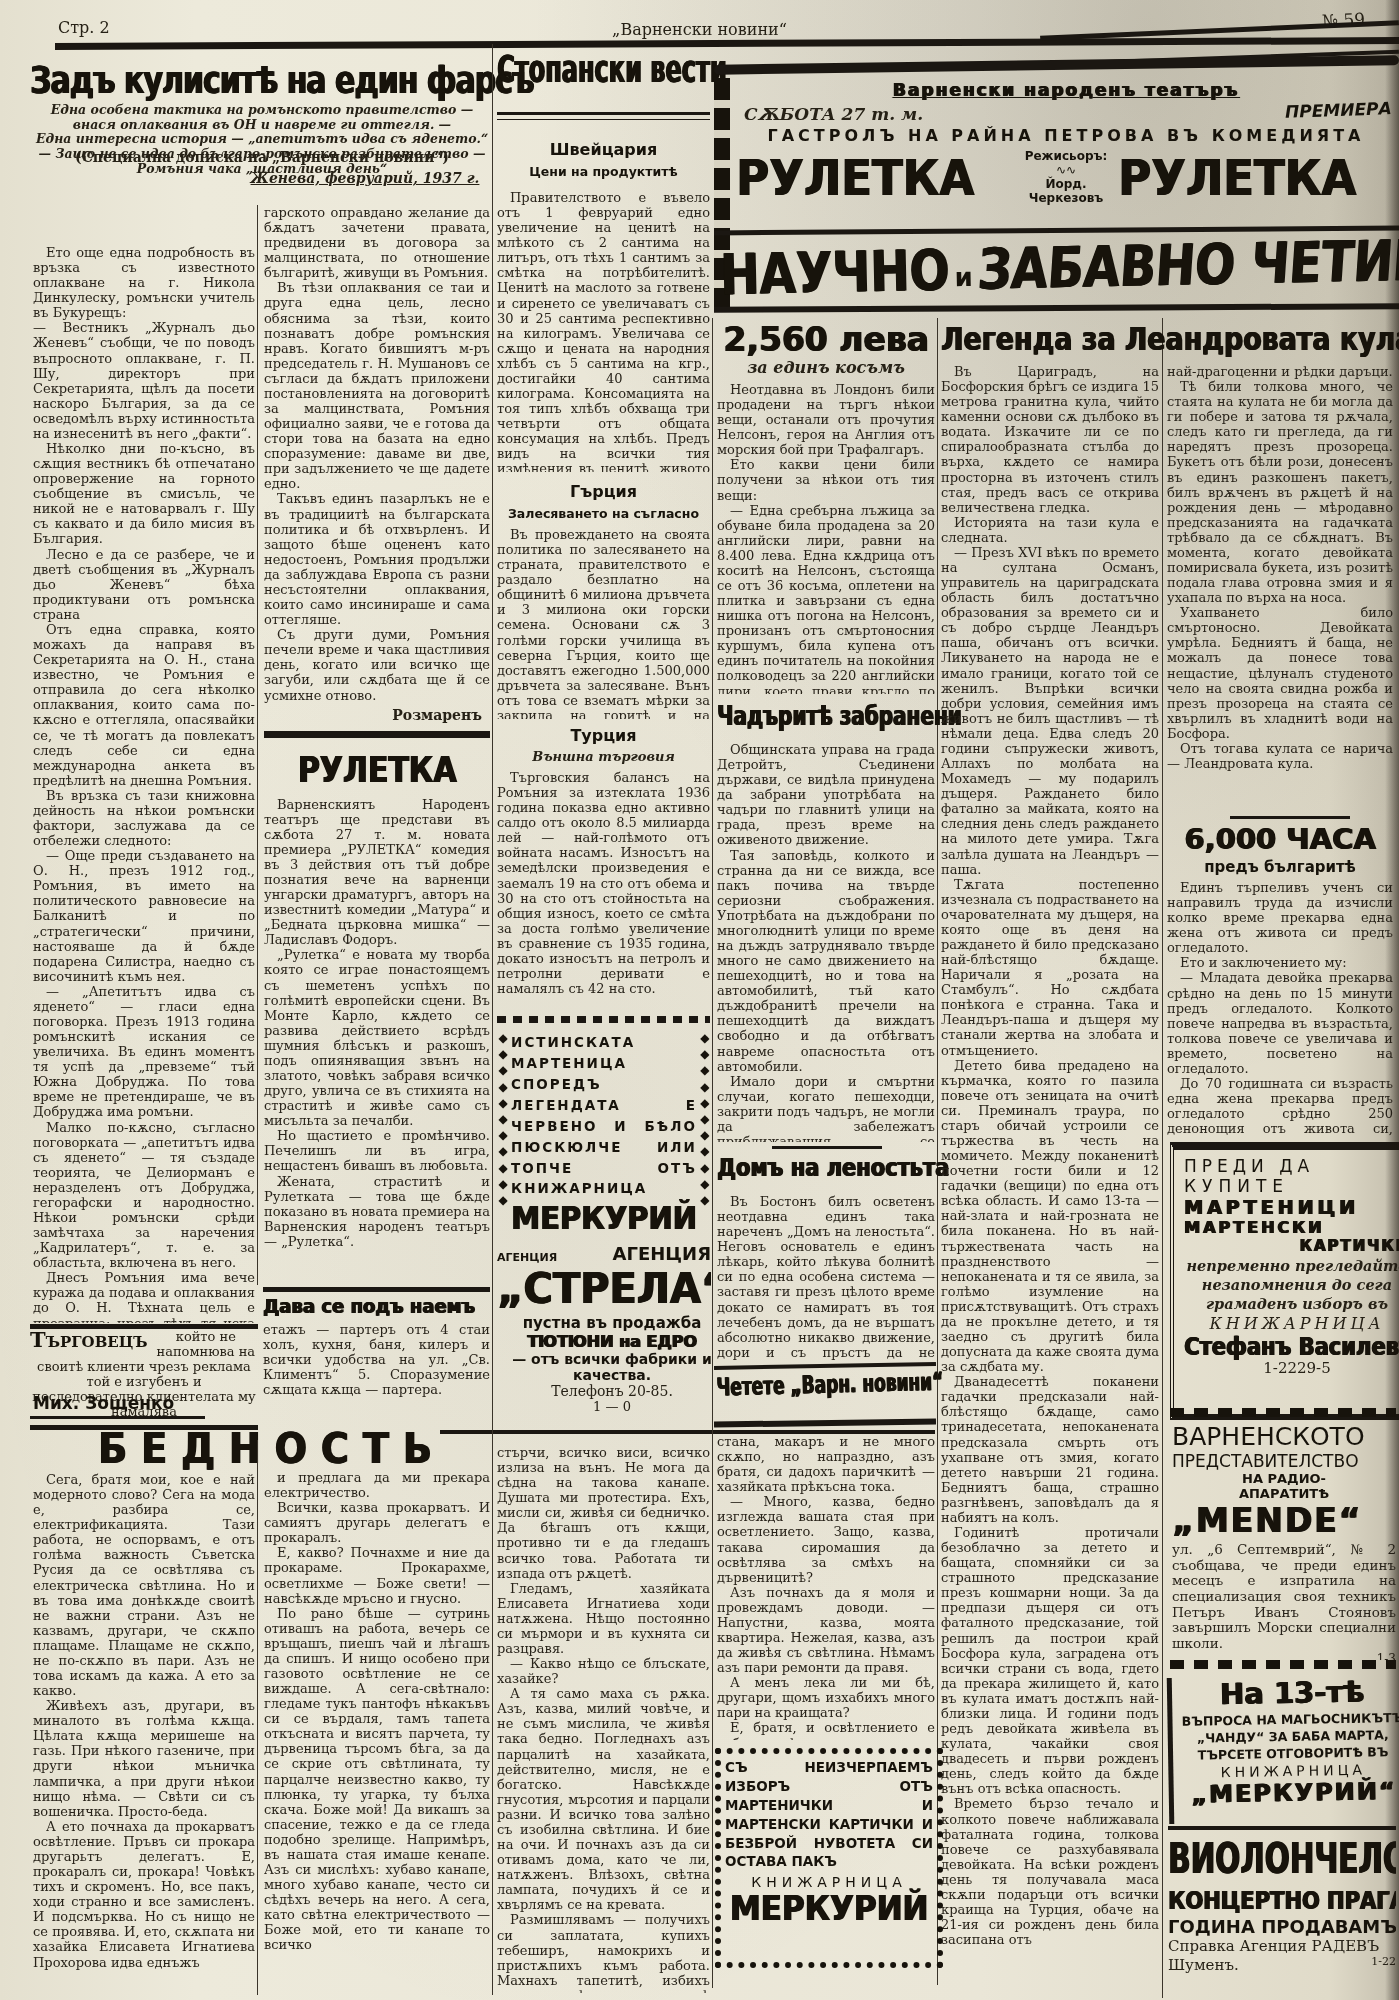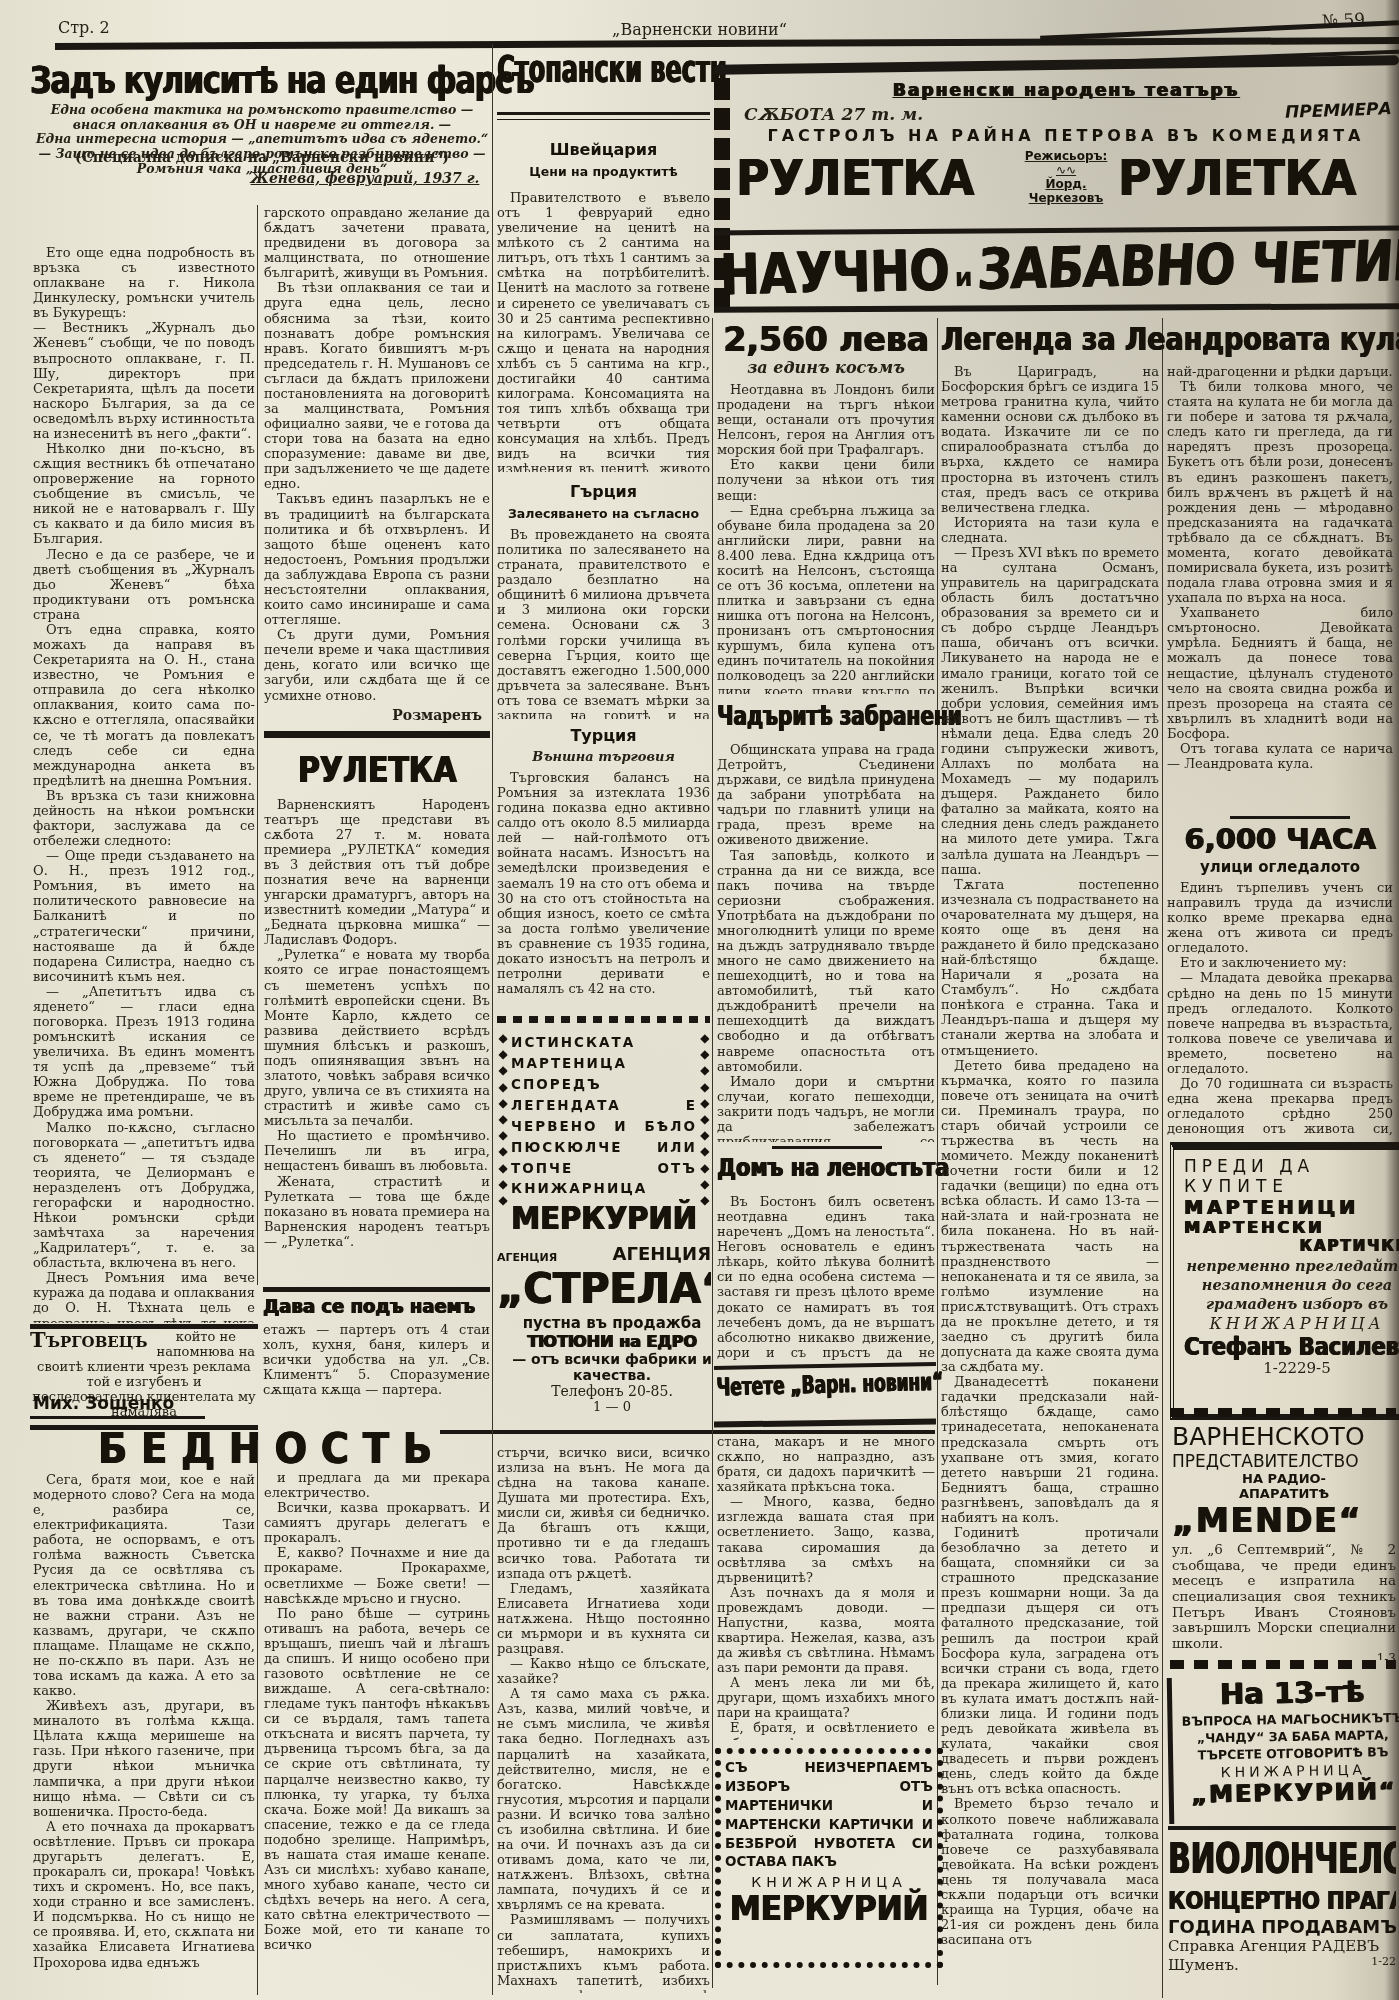--- a/index.html
+++ b/index.html
@@ -179,21 +179,21 @@
   <div class="deco-strip" style="left:714px;top:78px;width:16px;height:234px;"></div>
   <div class="abs" style="left:736px;top:80px;width:660px;height:148px;overflow:hidden;">
     <div class="sans ink thick ctr" style="font-size:17px;font-weight:bold;letter-spacing:2px;text-decoration:underline;">Варненски народенъ театъръ</div>
     <div style="position:relative;height:26px;">
       <span class="abs" style="left:8px;top:4px;font-size:17px;font-weight:bold;font-style:italic;">СѪБОТА 27 т. м.</span>
       <span class="abs sans ink" style="right:4px;top:0px;font-size:17px;font-weight:bold;font-style:italic;transform:rotate(-2deg);">ПРЕМИЕРА</span>
     </div>
     <div class="sans ink ctr" style="font-size:16px;font-weight:bold;letter-spacing:4px;">ГАСТРОЛЪ НА РАЙНА ПЕТРОВА ВЪ КОМЕДИЯТА</div>
     <div style="display:flex;align-items:flex-start;margin-top:4px;">
       <div class="sans ink thick" style="width:278px;font-size:45px;font-weight:bold;transform:scaleY(1.1);transform-origin:top left;">РУЛЕТКА</div>
-      <div class="ctr" style="width:104px;text-decoration:underline;">
+      <div class="ctr" style="width:104px;">
         <div class="sans ink" style="font-size:12px;font-weight:bold;">Режисьоръ:</div>
         <div class="ink" style="font-size:12px;">∿∿</div>
         <div class="sans ink" style="font-size:12px;font-weight:bold;">Йорд. Черкезовъ</div>
       </div>
       <div class="sans ink thick" style="width:278px;font-size:45px;font-weight:bold;transform:scaleY(1.1);transform-origin:top left;">РУЛЕТКА</div>
     </div>
   </div>
 
   <div class="hbar" style="left:714px;top:228px;width:685px;height:5px;transform:rotate(-0.4deg);"></div>
   <div class="abs nowrap" style="left:720px;top:240px;width:679px;transform:rotate(-1.2deg);">
@@ -235,21 +235,21 @@
  Дванадесеттѣ поканени гадачки предсказали най-блѣстящо бѫдаще, само тринадесетата, непоканената предсказала смърть отъ ухапване отъ змия, когато детето навърши 21 година. Бедниятъ баща, страшно разгнѣвенъ, заповѣдалъ да я набиятъ на колъ.
  Годинитѣ протичали безоблачно за детето и бащата, спомняйки си за страшното предсказание презъ кошмарни нощи. За да предпази дъщеря си отъ фаталното предсказание, той решилъ да построи край Босфора кула, заградена отъ всички страни съ вода, гдето да прекара жилището й, като въ кулата иматъ достѫпъ най-близки лица. И години подъ редъ девойката живѣела въ кулата, чакайки своя двадесеть и първи рожденъ день, следъ който да бѫде вънъ отъ всѣка опасность.
  Времето бързо течало и колкото повече наближавала фаталната година, толкова повече се разхубавявала девойката. На всѣки рожденъ день тя получавала маса скѫпи подаръци отъ всички краища на Турция, обаче на 21-ия си рожденъ день била засипана отъ</div>
   <div class="bt abs" style="left:1167px;top:364px;width:226px;height:448px;">най-драгоценни и рѣдки даръци.
  Тѣ били толкова много, че стаята на кулата не би могла да ги побере и затова тя рѫчала, следъ като ги прегледа, да ги наредятъ презъ прозореца. Букетъ отъ бѣли рози, донесенъ въ единъ разкошенъ пакетъ, билъ врѫченъ въ рѫцетѣ й на рождения день — мѣродавно предсказанията на гадачката трѣбвало да се сбѫднатъ. Въ момента, когато девойката помирисвала букета, изъ розитѣ подала глава отровна змия и я ухапала по върха на носа.
  Ухапването било смъртоносно. Девойката умрѣла. Бедниятъ й баща, не можалъ да понесе това нещастие, цѣлуналъ студеното чело на своята свидна рожба и презъ прозореца на стаята се хвърлилъ въ хладнитѣ води на Босфора.
  Отъ тогава кулата се нарича — Леандровата кула.</div>
 
   <div class="hbar" style="left:1230px;top:816px;width:120px;height:3px;"></div>
   <div class="abs sans ink thick ctr" style="left:1167px;top:822px;width:226px;font-size:29px;font-weight:bold;">6,000 ЧАСА</div>
-  <div class="abs ctr sans ink" style="left:1167px;top:858px;width:226px;font-size:15px;font-weight:bold;">улици огледалото</div>
+  <div class="abs ctr sans ink" style="left:1167px;top:858px;width:226px;font-size:15px;font-weight:bold;">предъ българитѣ</div>
   <div class="bt abs" style="left:1167px;top:880px;width:226px;height:258px;"> Единъ търпеливъ ученъ си направилъ труда да изчисли колко време прекарва една жена отъ живота си предъ огледалото.
  Ето и заключението му:
  — Младата девойка прекарва срѣдно на день по 15 минути предъ огледалото. Колкото повече напредва въ възрастьта, толкова повече се увеличава и времето, посветено на огледалото.
  До 70 годишната си възрасть една жена прекарва предъ огледалото срѣдно 250 денонощия отъ живота си, което се равнява на 6,000 часа.</div>
 
   <div class="abs" style="left:1170px;top:1142px;width:226px;height:258px;border-top:8px solid #1b1712;border-bottom:6px solid #1b1712;border-left:4px double #1b1712;padding:6px 2px 0 10px;overflow:hidden;">
     <div class="sans ink" style="font-size:17px;letter-spacing:5px;">ПРЕДИ ДА</div>
     <div class="sans ink" style="font-size:17px;letter-spacing:6px;">КУПИТЕ</div>
     <div class="sans ink thick" style="font-size:19px;font-weight:bold;letter-spacing:4px;">МАРТЕНИЦИ</div>
     <div class="sans ink thick" style="font-size:16px;font-weight:bold;letter-spacing:3px;">МАРТЕНСКИ</div>

